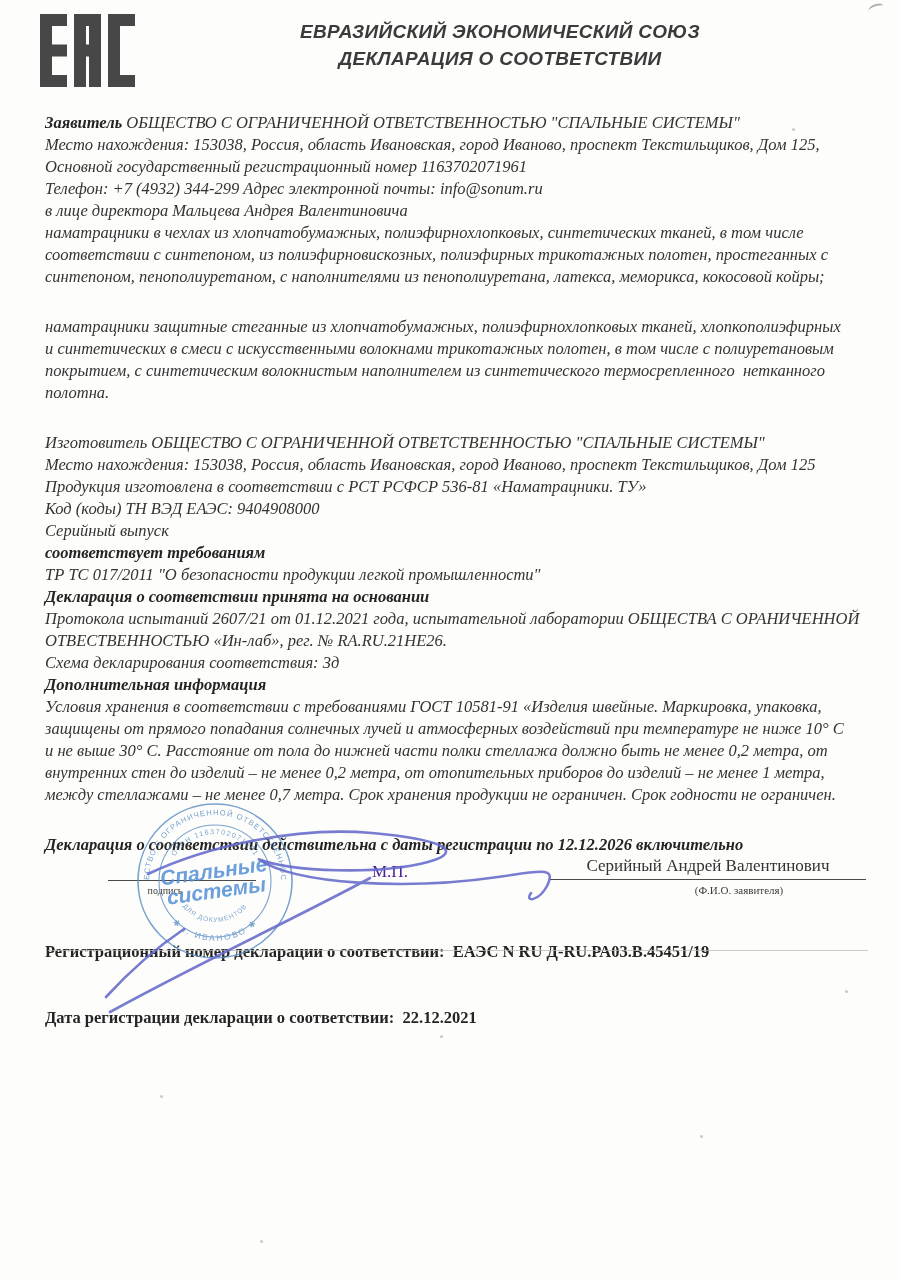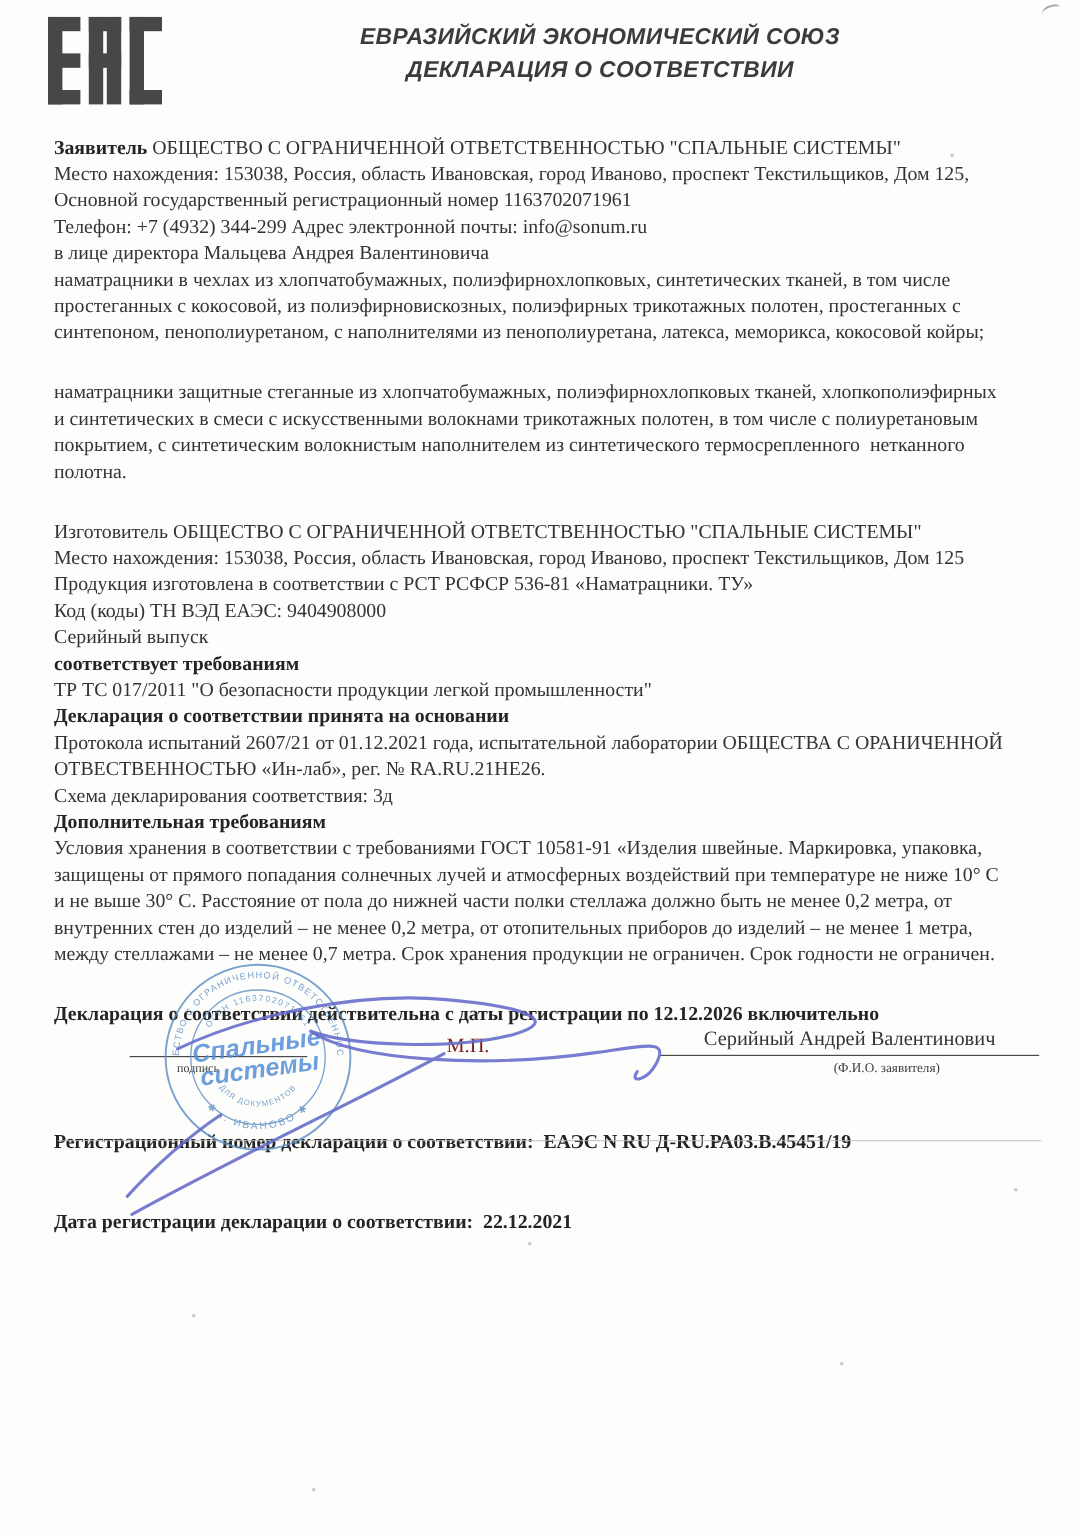--- a/index.html
+++ b/index.html
@@ -20,29 +20,29 @@
     font-family:"Liberation Sans", sans-serif;
     font-weight:bold;font-size:19px;line-height:27px;
     color:#3b3b3b;letter-spacing:.3px;font-style:italic;
   }
 
   
   .body{
     position:absolute;left:45px;top:112px;width:830px;
     font-size:16.5px;color:#333;
   }
-  .line{height:22px;line-height:22px;white-space:pre;}
+  .line{height:22px;line-height:22px;white-space:pre;font-style:italic;}
   .line .b{font-weight:bold;color:#242424;}
   .line.gap{margin-top:28px;}
 
   
   .sigline{position:absolute;border-top:1.5px solid #4a4a4a;height:0;}
   .sig-left-line{left:108px;top:880px;width:148px;}
   .sig-right-line{left:550px;top:879px;width:316px;}
-  .mp{position:absolute;left:372px;top:862px;font-size:17px;color:#7f1d1d;}
+  .mp{position:absolute;left:372px;top:862px;font-size:17px;color:#4c1d95;}
   .signer-name{position:absolute;left:545px;top:856px;width:326px;text-align:center;
     font-size:17px;color:#333;}
   .fio-caption{position:absolute;left:576px;top:884px;width:326px;text-align:center;
     font-size:11px;color:#3c3c3c;}
   .sign-caption{position:absolute;left:95px;top:885px;width:140px;text-align:center;
     font-size:10px;color:#3c3c3c;}
 
   
   .reg{
     position:absolute;left:45px;top:897px;width:830px;
@@ -90,38 +90,38 @@
     <div>ДЕКЛАРАЦИЯ О СООТВЕТСТВИИ</div>
   </div>
 
   <div id="body-lines" class="body">
       <div class="line"><span class="b">Заявитель</span><span> ОБЩЕСТВО С ОГРАНИЧЕННОЙ ОТВЕТСТВЕННОСТЬЮ "СПАЛЬНЫЕ СИСТЕМЫ"</span></div>
       <div class="line"><span>Место нахождения: 153038, Россия, область Ивановская, город Иваново, проспект Текстильщиков, Дом 125,</span></div>
       <div class="line"><span>Основной государственный регистрационный номер 1163702071961</span></div>
       <div class="line"><span>Телефон: +7 (4932) 344-299 Адрес электронной почты: info@sonum.ru</span></div>
       <div class="line"><span>в лице директора Мальцева Андрея Валентиновича</span></div>
       <div class="line"><span>наматрацники в чехлах из хлопчатобумажных, полиэфирнохлопковых, синтетических тканей, в том числе</span></div>
-      <div class="line"><span>простеганных с кокосовой, из полиэфирновискозных, полиэфирных трикотажных полотен, простеганных с</span></div>
+      <div class="line"><span>соответствии с синтепоном, из полиэфирновискозных, полиэфирных трикотажных полотен, простеганных с</span></div>
       <div class="line"><span>синтепоном, пенополиуретаном, с наполнителями из пенополиуретана, латекса, меморикса, кокосовой койры;</span></div>
       <div class="line gap"><span>наматрацники защитные стеганные из хлопчатобумажных, полиэфирнохлопковых тканей, хлопкополиэфирных</span></div>
       <div class="line"><span>и синтетических в смеси с искусственными волокнами трикотажных полотен, в том числе с полиуретановым</span></div>
       <div class="line"><span>покрытием, с синтетическим волокнистым наполнителем из синтетического термосрепленного  нетканного</span></div>
       <div class="line"><span>полотна.</span></div>
       <div class="line gap"><span>Изготовитель ОБЩЕСТВО С ОГРАНИЧЕННОЙ ОТВЕТСТВЕННОСТЬЮ "СПАЛЬНЫЕ СИСТЕМЫ"</span></div>
       <div class="line"><span>Место нахождения: 153038, Россия, область Ивановская, город Иваново, проспект Текстильщиков, Дом 125</span></div>
       <div class="line"><span>Продукция изготовлена в соответствии с РСТ РСФСР 536-81 «Наматрацники. ТУ»</span></div>
       <div class="line"><span>Код (коды) ТН ВЭД ЕАЭС: 9404908000</span></div>
       <div class="line"><span>Серийный выпуск</span></div>
       <div class="line"><span class="b">соответствует требованиям</span></div>
       <div class="line"><span>ТР ТС 017/2011 "О безопасности продукции легкой промышленности"</span></div>
       <div class="line"><span class="b">Декларация о соответствии принята на основании</span></div>
       <div class="line"><span>Протокола испытаний 2607/21 от 01.12.2021 года, испытательной лаборатории ОБЩЕСТВА С ОРАНИЧЕННОЙ</span></div>
       <div class="line"><span>ОТВЕСТВЕННОСТЬЮ «Ин-лаб», рег. № RA.RU.21НЕ26.</span></div>
       <div class="line"><span>Схема декларирования соответствия: 3д</span></div>
-      <div class="line"><span class="b">Дополнительная требованиям</span></div>
+      <div class="line"><span class="b">Дополнительная информация</span></div>
       <div class="line"><span>Условия хранения в соответствии с требованиями ГОСТ 10581-91 «Изделия швейные. Маркировка, упаковка,</span></div>
       <div class="line"><span>защищены от прямого попадания солнечных лучей и атмосферных воздействий при температуре не ниже 10° С</span></div>
       <div class="line"><span>и не выше 30° С. Расстояние от пола до нижней части полки стеллажа должно быть не менее 0,2 метра, от</span></div>
       <div class="line"><span>внутренних стен до изделий – не менее 0,2 метра, от отопительных приборов до изделий – не менее 1 метра,</span></div>
       <div class="line"><span>между стеллажами – не менее 0,7 метра. Срок хранения продукции не ограничен. Срок годности не ограничен.</span></div>
       <div class="line gap"><span class="b">Декларация о соответствии действительна с даты регистрации по 12.12.2026 включительно</span></div>
     </div>
 
   <div class="sigline sig-left-line"></div>
   <div class="sign-caption">подпись</div>

